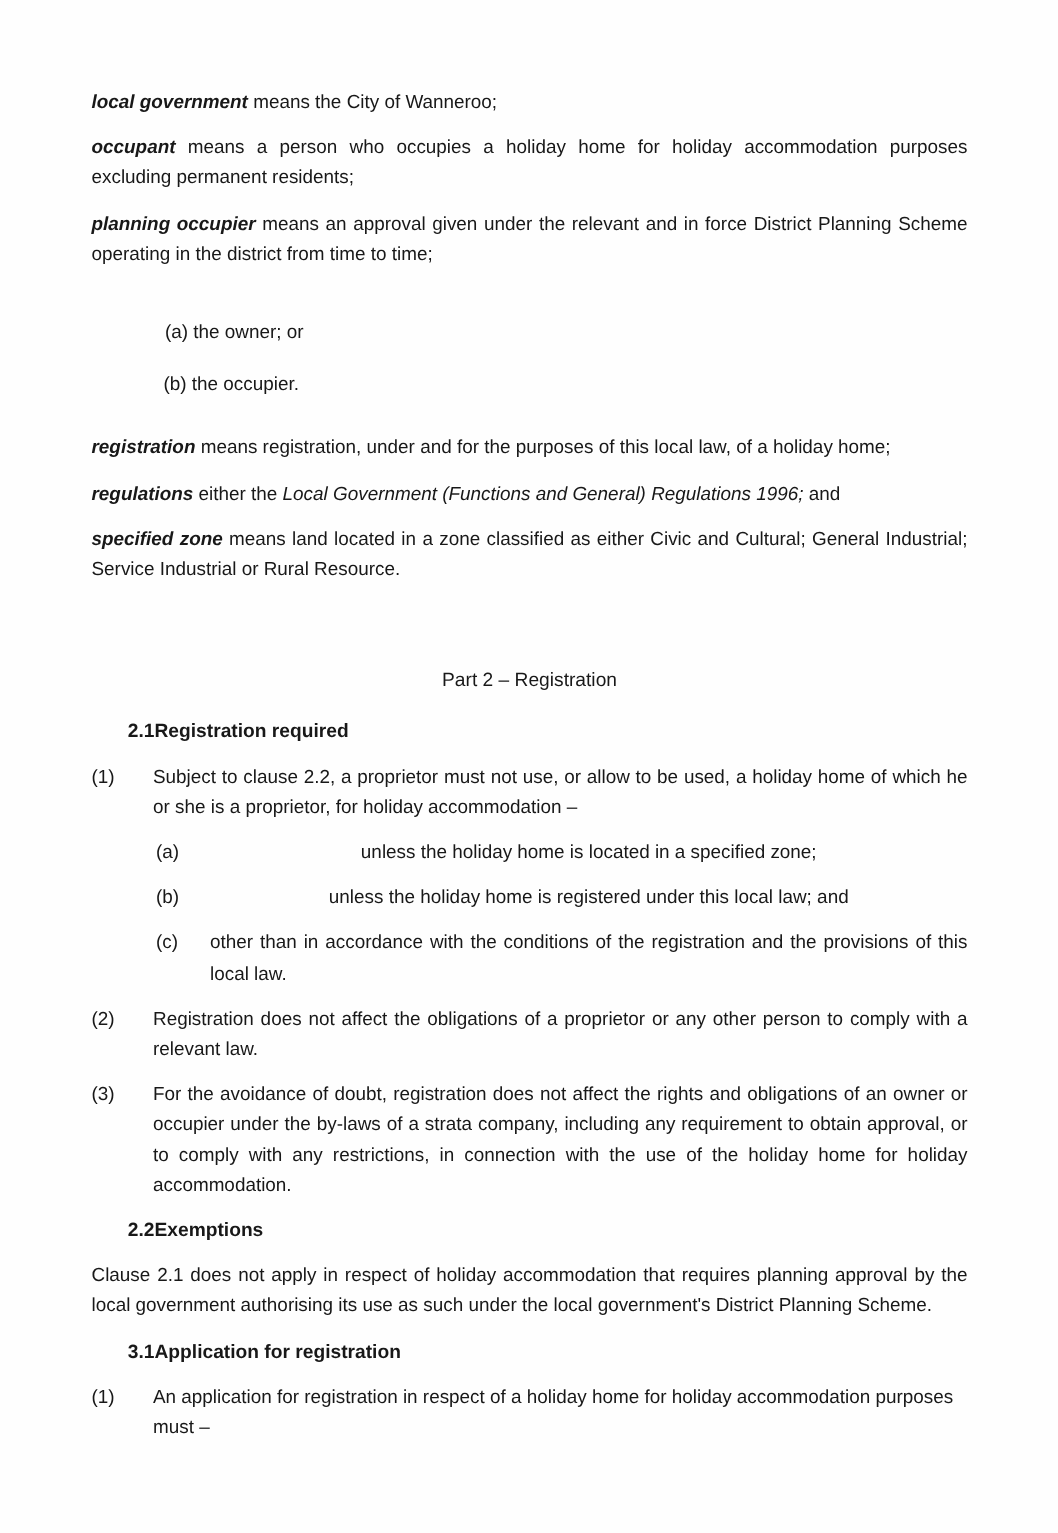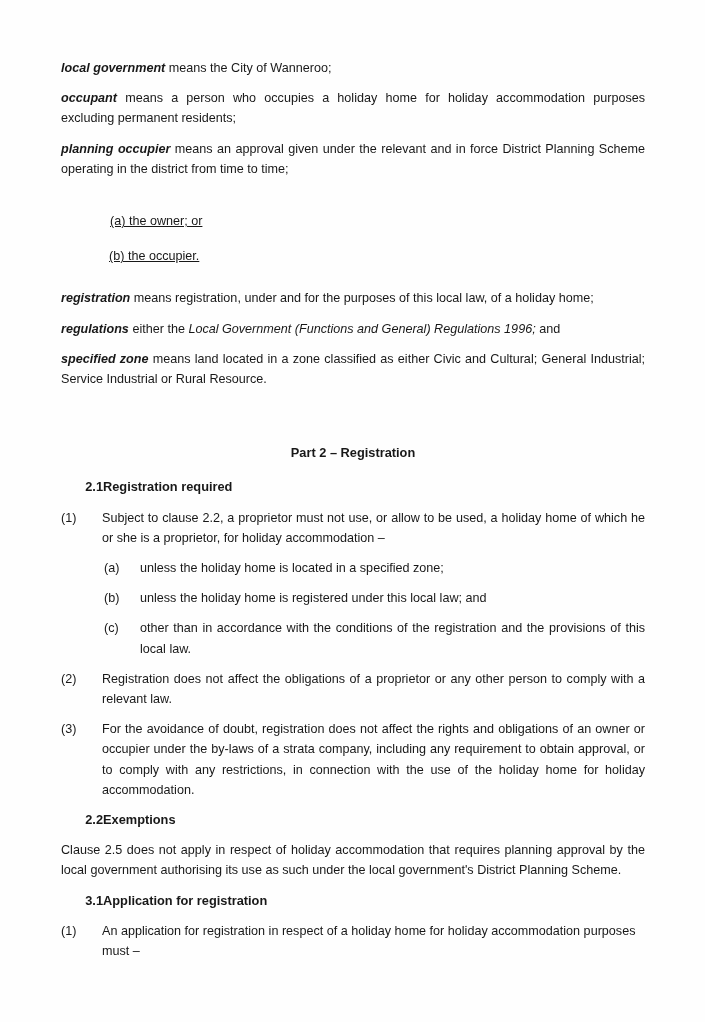--- a/index.html
+++ b/index.html
@@ -39,28 +39,27 @@
     font-style: italic;
   }
   .cite { font-style: italic; }
 
   
   .simple-item {
     font-size: 12.6px;
     line-height: 20.2px;
     margin: 0 0 0 49px;
     text-align: left;
-    text-decoration: underline;
   }
   .simple-item + .simple-item { margin-top: 15px; margin-left: 48px; }
 
   
   .part-heading {
     font-size: 12.8px;
-    font-weight: bold;
+    font-weight: normal;
     text-align: center;
     line-height: 20.2px;
     margin: 0;
   }
 
   
   .section-heading {
     font-size: 12.8px;
     font-weight: bold;
     line-height: 20.2px;
@@ -103,21 +102,21 @@
   }
   .subclause .marker {
     width: 36px;
     flex: 0 0 36px;
   }
   .subclause .body {
     flex: 1 1 auto;
     text-align: justify;
     text-justify: inter-word;
   }
-  .subclause .body.flush { text-align: left; }
+  .subclause .body.flush { text-align: center; }
 
   
   .plain {
     font-size: 12.6px;
     line-height: 20.2px;
     text-align: justify;
     text-justify: inter-word;
     margin: 0;
   }
 
@@ -221,21 +220,21 @@
 
     <div class="gap-sm"></div>
 
     <div class="section-heading">
       <span class="num">2.2</span>
       <span class="label">Exemptions</span>
     </div>
 
     <div class="gap-sm"></div>
 
-    <p class="plain">Clause 2.5 does not apply in respect of holiday accommodation that requires planning approval by the local government authorising its use as such under the local government's District Planning Scheme.</p>
+    <p class="plain">Clause 2.1 does not apply in respect of holiday accommodation that requires planning approval by the local government authorising its use as such under the local government's District Planning Scheme.</p>
 
     <div class="gap-sm"></div>
 
     <div class="section-heading">
       <span class="num">3.1</span>
       <span class="label">Application for registration</span>
     </div>
 
     <div class="gap-sm"></div>
 

